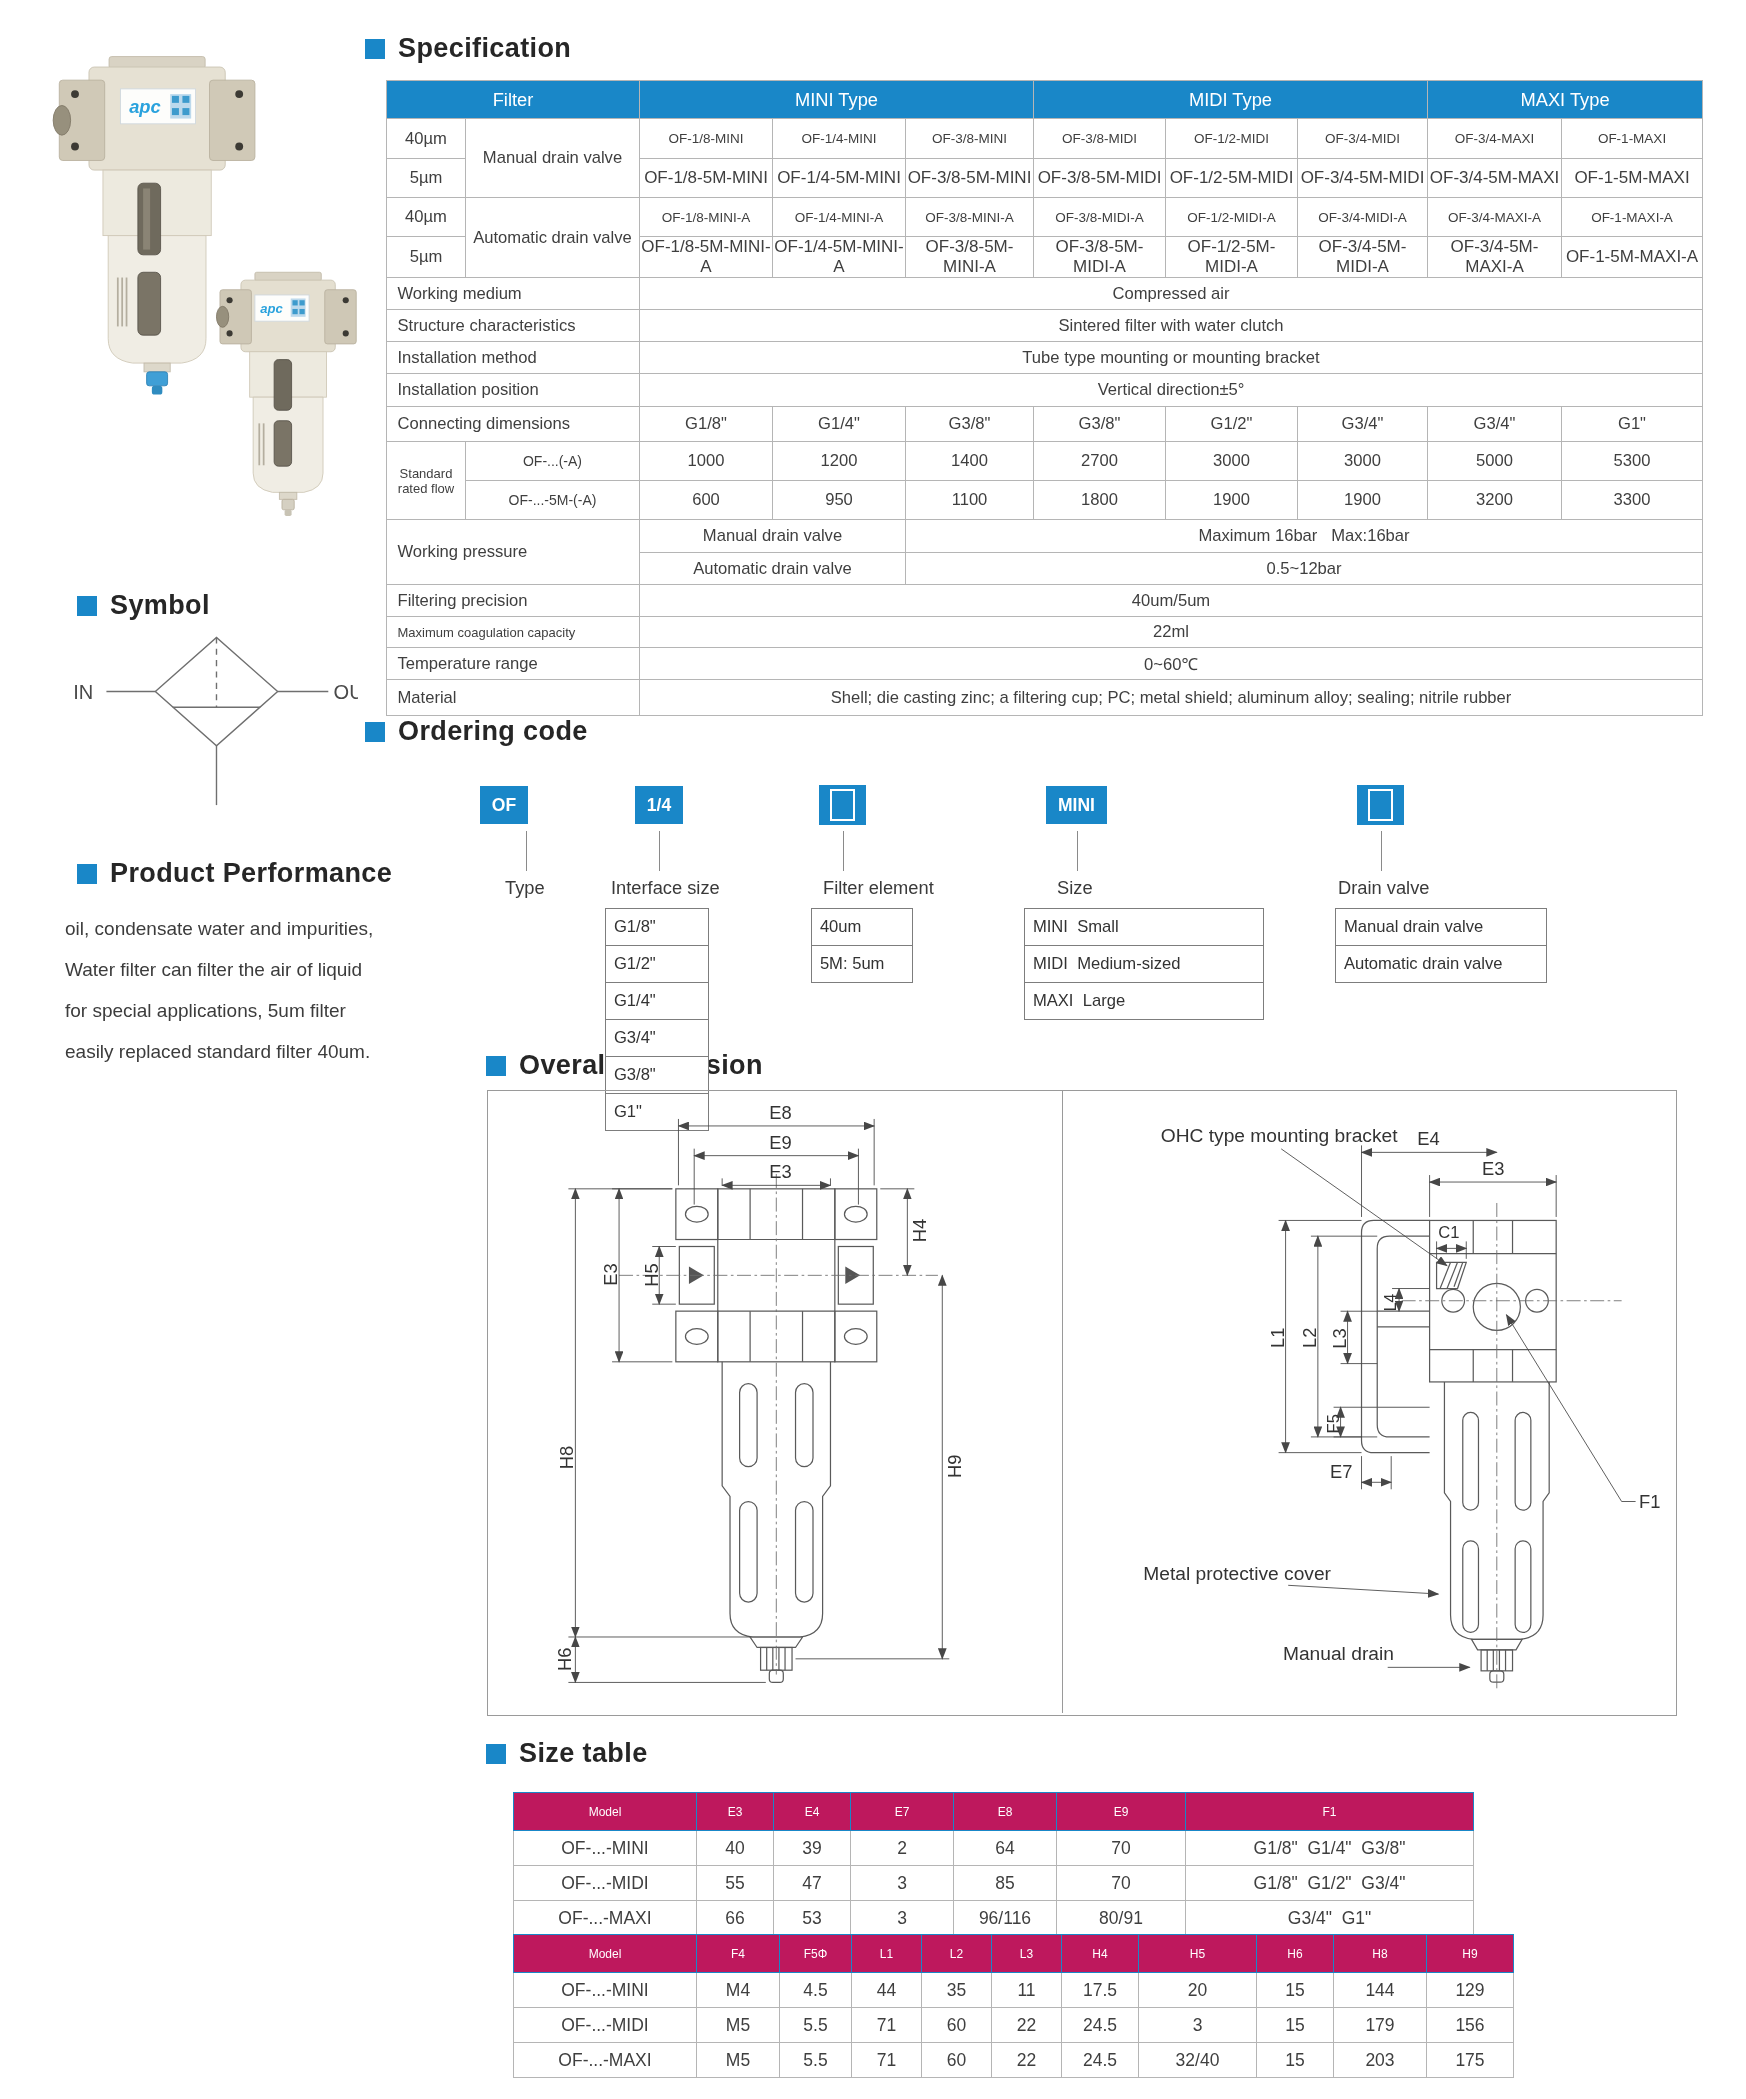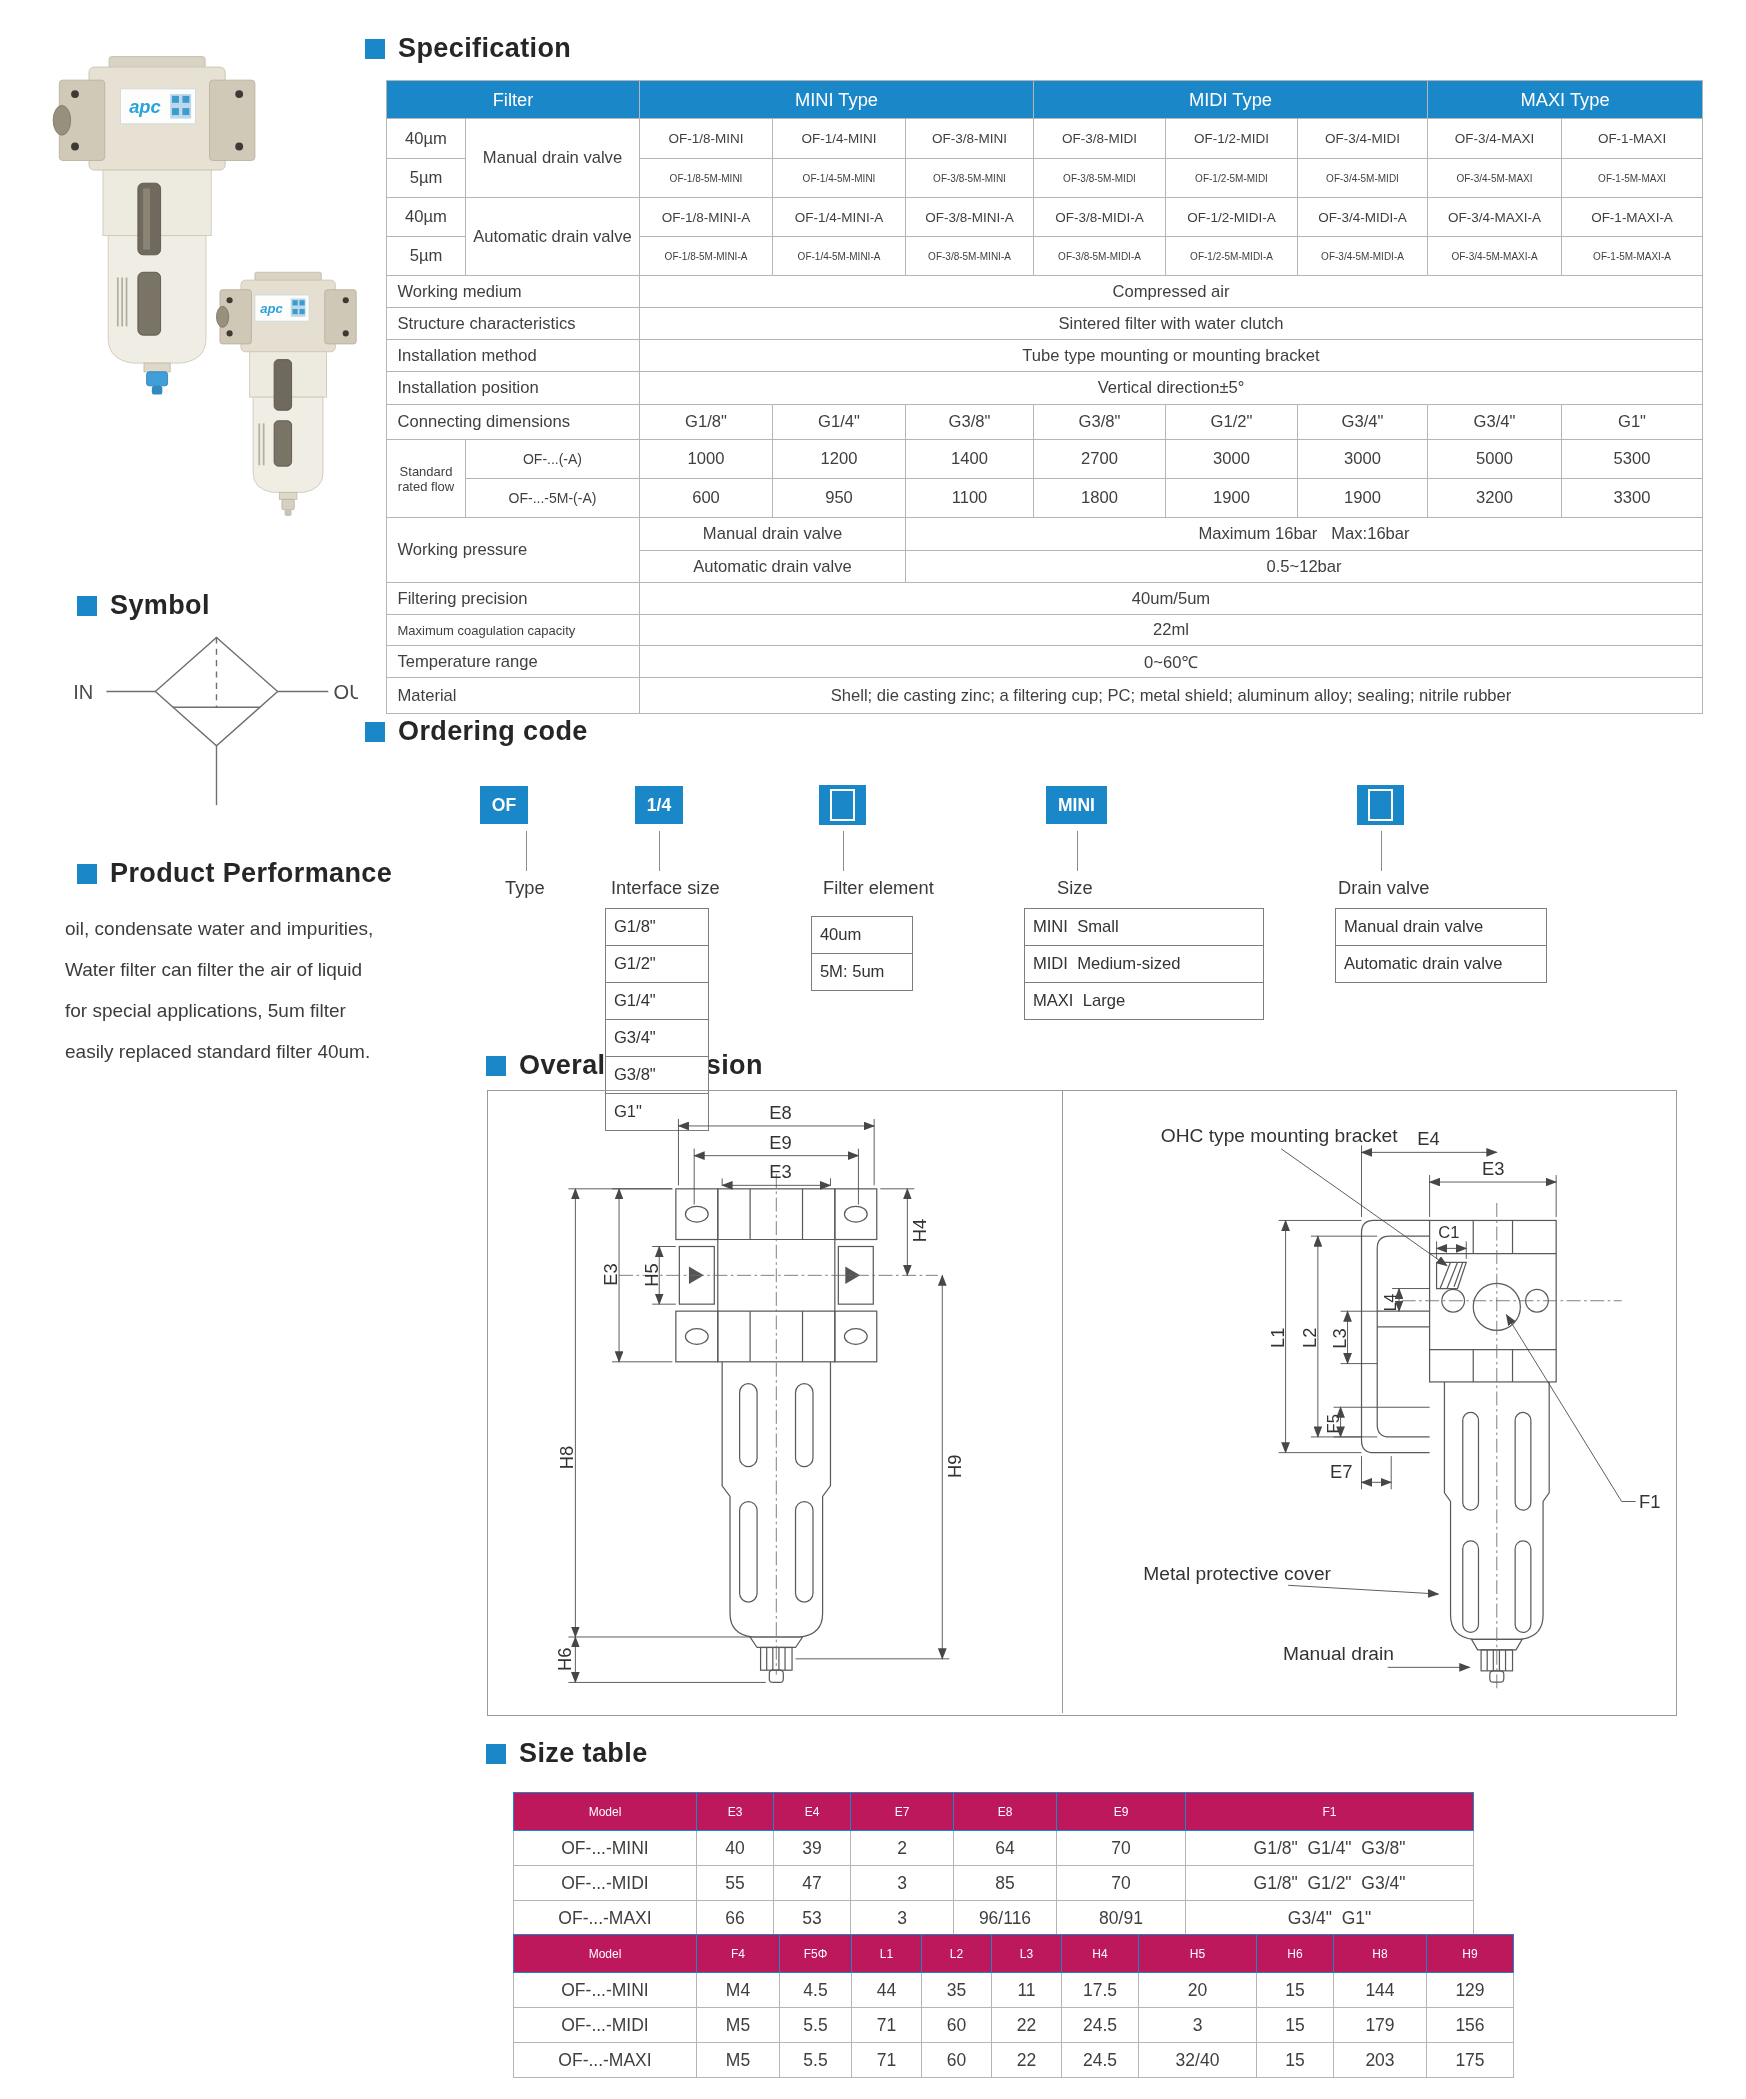--- a/index.html
+++ b/index.html
@@ -12,21 +12,21 @@
   .sec .sec-title{font-size:27px;font-weight:bold;color:#262626;letter-spacing:0.4px;}
 
   
   table{border-collapse:collapse;table-layout:fixed;margin-left:24px;}
   #spec-table{position:absolute;left:362px;top:80px;width:1314px;}
   #spec-table td{border:0.9px solid #b5b5b5;text-align:center;vertical-align:middle;
                  font-size:16.6px;color:#3f3f3f;padding:0 3.5px;overflow:hidden;}
   #spec-table td.blue{background:#1987c8;color:#ffffff;font-size:18.3px;}
   #spec-table td.lbl{text-align:left;padding-left:10.5px;}
   #spec-table td.md{font-size:13.5px;padding:0 1.7px;}
-  #spec-table td.sm{font-size:10px;padding:0 0.9px;}
+  #spec-table td.sm{font-size:17px;padding:0 0.9px;}
   #spec-table td.cond{font-size:13px;}
   #spec-table td.flowlbl{font-size:14px;padding:0 1.7px;}
 
   
   .ord-box{position:absolute;height:38px;background:#1987c8;color:#fff;font-weight:bold;
            font-size:17.5px;display:flex;align-items:center;justify-content:center;}
   .ord-sq{position:absolute;width:47px;height:40px;background:#1987c8;display:flex;align-items:center;justify-content:center;}
   .ord-sq .insq{width:21px;height:28px;border:2.6px solid #ffffff;}
   .ord-line{position:absolute;width:0.9px;background:#8a8a8a;}
   .ord-lbl{position:absolute;font-size:18.3px;color:#3a3a3a;white-space:nowrap;}
@@ -331,21 +331,21 @@
   <div class="ord-lbl" style="left:1338px;top:877px;">Drain valve</div>
 
   <div class="ord-list" style="left:605px;top:908px;width:102px;">
     <div>G1/8"</div>
     <div>G1/2"</div>
     <div>G1/4"</div>
     <div>G3/4"</div>
     <div>G3/8"</div>
     <div>G1"</div>
   </div>
-  <div class="ord-list" style="left:811px;top:908px;width:100px;margin-top:8px;">
+  <div class="ord-list" style="left:811px;top:908px;width:100px;">
     <div>40um</div>
     <div>5M: 5um</div>
   </div>
   <div class="ord-list" style="left:1024px;top:908px;width:238px;">
     <div>MINI &nbsp;Small</div>
     <div>MIDI &nbsp;Medium-sized</div>
     <div>MAXI &nbsp;Large</div>
   </div>
   <div class="ord-list" style="left:1335px;top:908px;width:210px;">
     <div>Manual drain valve</div>

